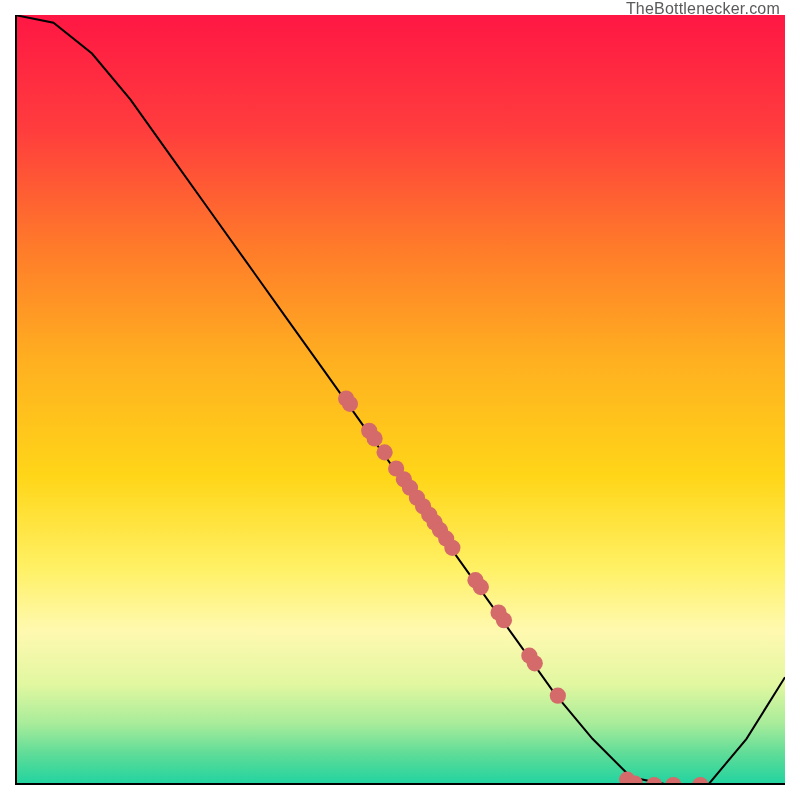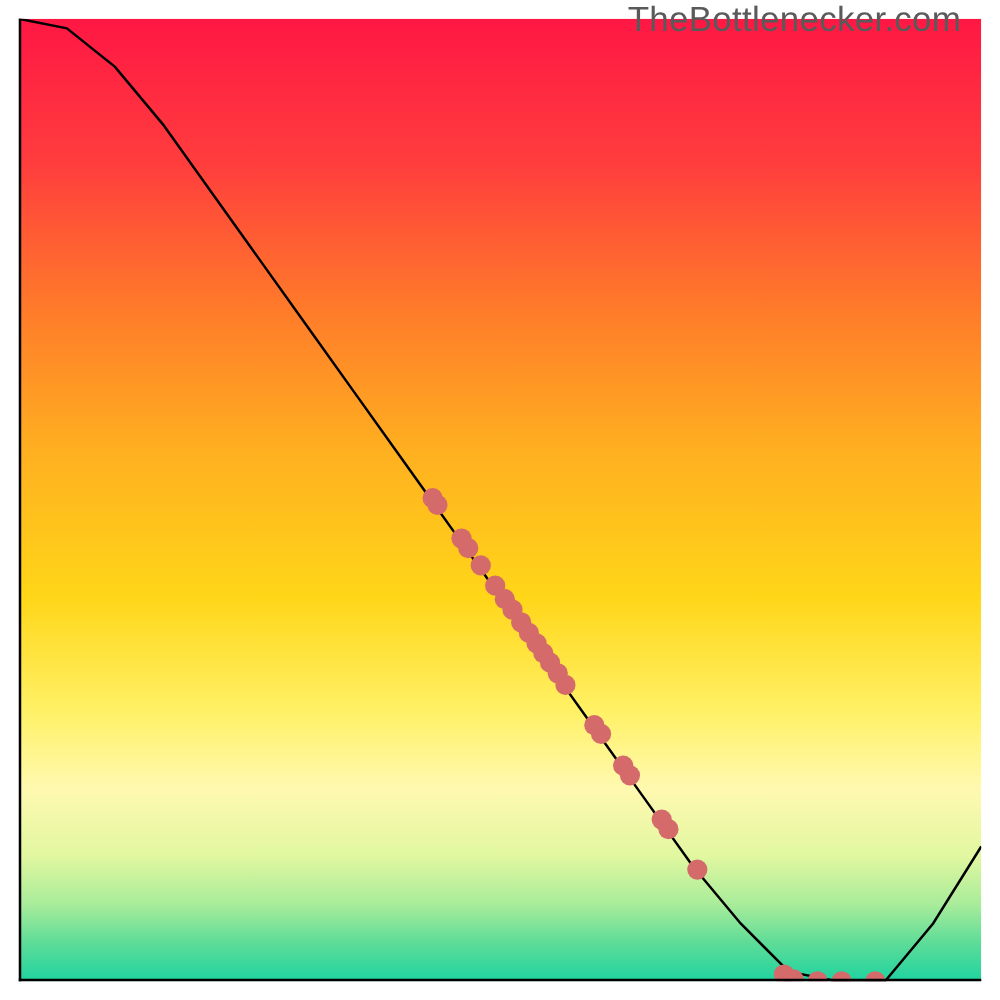--- a/index.html
+++ b/index.html
@@ -46,23 +46,23 @@
   #svg-overlay {
     position: absolute;
     left: 0;
     top: 0;
     width: 100%;
     height: 100%;
     pointer-events: none;
   }
   #watermark {
     position: absolute;
-    right: 16px;
+    right: 5px;
     top: -15px;
-    font-size: 28px;
+    font-size: 16px;
     color: #5a5a5a;
     font-weight: 500;
     letter-spacing: 0.2px;
   }
 </style>
 </head>
 <body>
 
 <div id="stage">
   <div id="plot-area">

